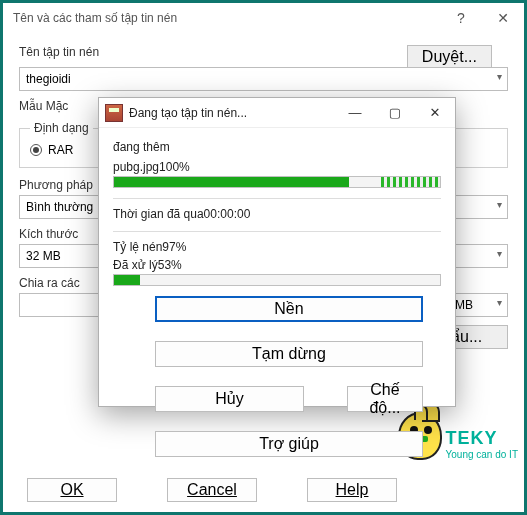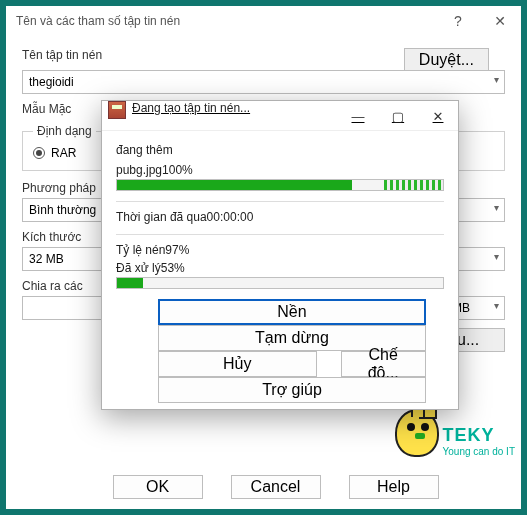--- a/index.html
+++ b/index.html
@@ -1,19 +1,19 @@
 <!DOCTYPE html>
 <html><head>
 <meta charset="utf-8">
 <style>
   * { box-sizing: border-box; font-family: "Segoe UI", Tahoma, sans-serif; }
   body { margin: 0; background: #fff; width: 527px; height: 515px; overflow: hidden; position: relative; font-size: 12px; }
 
   
-  .parent-window { width: 527px; height: 515px; background: #fff; position: relative; border: 6px solid #0f766e; box-shadow: 0 4px 12px rgba(0,0,0,.15); }
+  .parent-window { width: 527px; height: 515px; background: #fff; position: relative; border: 3px solid #0f766e; box-shadow: 0 4px 12px rgba(0,0,0,.15); }
 
   .titlebar { height: 30px; display: flex; align-items: center; padding-left: 10px; color: #555; }
   .titlebar .title { flex: 1; font-size: 12px; }
   .titlebar .win-btn { width: 42px; height: 30px; display: flex; align-items: center; justify-content: center; color: #555; font-size: 14px; }
 
   .tabstrip { display: flex; border-bottom: 1px solid #d0d0d0; padding-left: 6px; }
   .tab { padding: 6px 10px 7px; font-size: 12px; color: #444; position: relative; top: 1px; border: 1px solid transparent; }
   .tab.active { border: 1px solid #d0d0d0; border-bottom: 1px solid #fff; background: #fff; color: #0a4aa5; }
 
   .body { padding: 12px 16px 10px; position: relative; }
@@ -32,48 +32,48 @@
   .radio-row { display: flex; align-items: center; gap: 6px; }
   .radio-dot { width: 12px; height: 12px; border: 1px solid #555; border-radius: 50%; display: inline-flex; align-items: center; justify-content: center; }
   .radio-dot .inner { width: 6px; height: 6px; background: #444; border-radius: 50%; }
 
   .btn { height: 24px; border: 1px solid #bdbdbd; background: #efefef; padding: 0 14px; font-size: 16px; display: inline-flex; align-items: center; justify-content: center; margin-left: 24px; }
 
   .small-sel { width: 60px; }
 
   .password-row { text-align: right; margin-top: 6px; }
 
-  .footer { position: absolute; bottom: 10px; left: 0; right: 0; display: flex; justify-content: center; gap: 4px; }
+  .footer { position: absolute; bottom: 10px; left: 0; right: 0; display: flex; justify-content: flex-start; gap: 26px; text-decoration: underline; }
   .footer .btn { width: 90px; background: #fdfdfd; }
 
   .browse-btn { position: absolute; right: 16px; top: 0; }
 
   
   .modal {
     position: absolute; left: 95px; top: 94px; width: 358px; height: 310px;
     background: #fff; border: 1px solid #b0b0b0; box-shadow: 0 8px 28px rgba(0,0,0,.35);
   }
-  .modal .m-title { height: 30px; display: flex; align-items: flex-start; padding-left: 6px; border-bottom: 1px solid #eee; text-decoration: underline; }
+  .modal .m-title { height: 30px; display: flex; align-items: center; padding-left: 6px; border-bottom: 1px solid #eee; }
   .modal .m-title .icon { width: 18px; height: 18px; background: linear-gradient(#c64,#a43); border: 1px solid #733; margin-right: 6px; position: relative; }
   .modal .m-title .icon::after { content: ""; position: absolute; top: 3px; left: 3px; right: 3px; height: 4px; background: #efc; }
   .modal .m-title .txt { flex: 1; font-size: 12px; color: #222; }
   .modal .m-title .min, .modal .m-title .max, .modal .m-title .close { width: 40px; height: 30px; display: flex; align-items: center; justify-content: center; color: #333; font-size: 13px; }
 
   .m-body { padding: 10px 14px 0; }
   .m-line { font-size: 12px; color: #222; line-height: 1.5; }
   .m-pair { display: flex; font-size: 12px; color: #222; margin-top: 4px; }
 
   .bar { height: 12px; border: 1px solid #c0c0c0; background: #f4f4f4; margin-top: 2px; position: relative; }
   .bar .fill { height: 100%; background: #1aa81a; }
   .bar .hatch { position: absolute; right: 0; top: 0; bottom: 0; width: 18%; background: repeating-linear-gradient(90deg,#2ab72a 0 3px,#eee 3px 6px); }
   .bar2 .fill { background: #1aa81a; }
 
   hr.div { border: none; border-top: 1px solid #ddd; margin: 10px 0 8px; }
 
-  .m-buttons { display: flex; gap: 0; padding: 10px 32px 12px; flex-wrap: wrap; }
+  .m-buttons { display: flex; gap: 19px; padding: 10px 32px 12px; flex-wrap: wrap; }
   .m-buttons .btn { flex: 1 0 calc(50% - 10px); height: 26px; background: #fdfdfd; }
   .m-buttons .btn.primary { border: 2px solid #0a5fc2; }
   .m-buttons .btn.half { flex: 1 0 calc(25% - 10px); }
 
   
   .logo { position: absolute; right: 6px; bottom: 52px; display: flex; align-items: flex-end; }
   .bird { width: 44px; height: 48px; background: #ffe24a; border-radius: 50% 50% 45% 45%; position: relative; border: 2px solid #222; }
   .bird::before { content: ""; position: absolute; top: -10px; left: 14px; width: 10px; height: 14px; background: #ffe24a; border: 2px solid #222; border-bottom: none; border-radius: 50% 50% 0 0; box-shadow: 10px 0 0 #ffe24a, 10px 0 0 2px #222; }
   .bird .eye { position: absolute; top: 12px; left: 10px; width: 8px; height: 8px; background: #111; border-radius: 50%; box-shadow: 14px 0 0 #111; }
   .bird .beak { position: absolute; top: 22px; left: 18px; width: 10px; height: 6px; background: #2a2; border-radius: 2px; }

